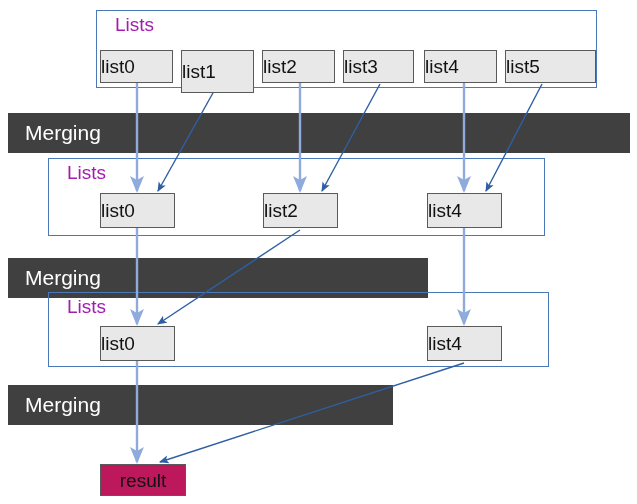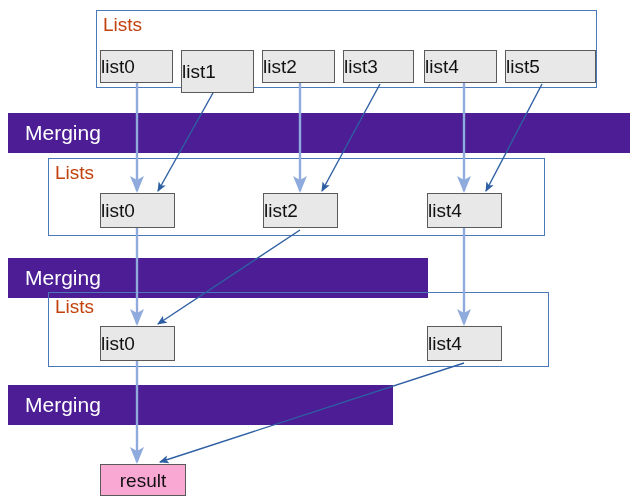--- a/index.html
+++ b/index.html
@@ -26,30 +26,30 @@
     pointer-events: none;
   }
   .lists-container {
     position: absolute;
     border: 1px solid #4a78b8;
     background: transparent;
     box-sizing: border-box;
   }
   .lists-label {
     position: absolute;
-    left: 6px;
+    left: 18px;
     top: 3px;
     font-size: 19px;
-    color: #c2410c;
+    color: #a21caf;
     line-height: 22px;
     white-space: nowrap;
   }
   .merging-bar {
     position: absolute;
-    background: #4c1d95;
+    background: #404040;
     box-sizing: border-box;
   }
   .merging-label {
     position: absolute;
     left: 17px;
     top: 50%;
     transform: translateY(-52%);
     font-size: 21px;
     color: #ffffff;
     line-height: 24px;
@@ -63,21 +63,21 @@
     display: flex;
     align-items: center;
     justify-content: flex-start;
     font-size: 19px;
     color: #111111;
     line-height: 1;
   }
   .result-node {
     position: absolute;
     border: 1.5px solid #5a5a5a;
-    background: #f9a8d4;
+    background: #be185d;
     box-sizing: border-box;
     display: flex;
     align-items: center;
     justify-content: center;
     font-size: 19px;
     color: #111111;
     line-height: 1;
     text-align: center;
   }
 </style>

